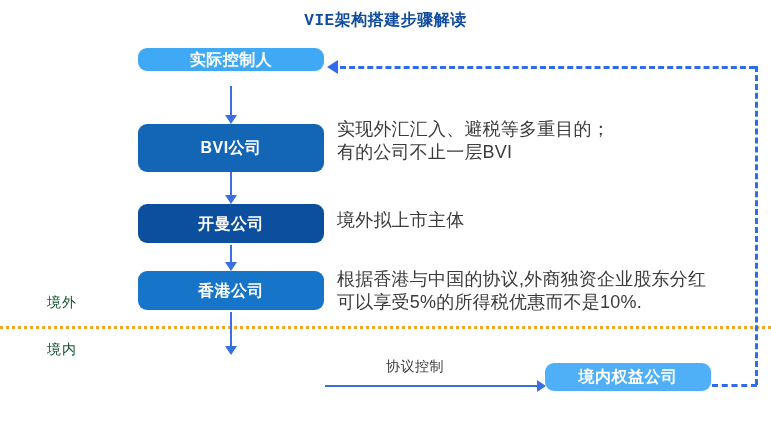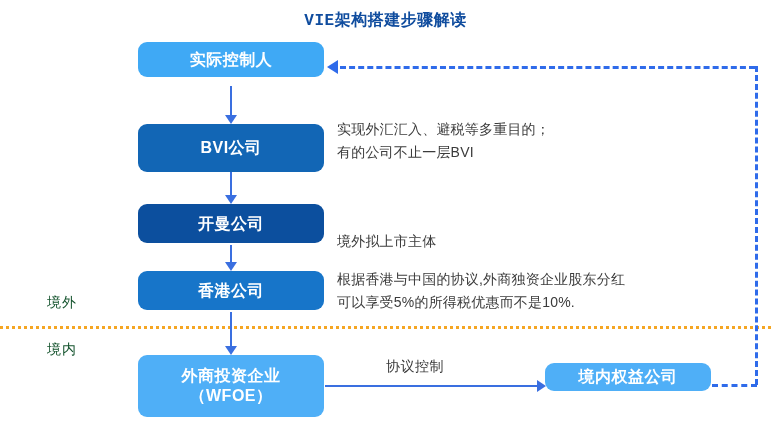--- a/index.html
+++ b/index.html
@@ -41,21 +41,21 @@
     color: #ffffff;
     font-weight: bold;
     font-size: 16px;
     line-height: 1.25;
     text-align: center;
     letter-spacing: 0.5px;
     box-sizing: border-box;
   }
   .node .line2 { display: block; }
 
-  #node-controller { left: 138px; top: 42px;  width: 186px; height: 35px; background: #3FA9F5; }
+  #node-controller { left: 138px; top: 48px;  width: 186px; height: 23px; background: #3FA9F5; }
   #node-bvi        { left: 138px; top: 124px; width: 186px; height: 48px; background: #1266B5; }
   #node-cayman     { left: 138px; top: 204px; width: 186px; height: 39px; background: #0C4F9E; }
   #node-hk         { left: 138px; top: 271px; width: 186px; height: 39px; background: #1775C9; }
   #node-wfoe       { left: 138px; top: 355px; width: 186px; height: 62px; background: #4FAFF7; }
   #node-domestic   { left: 545px; top: 363px; width: 166px; height: 28px; background: #4FAFF7; }
 
   
   .v-arrow {
     position: absolute;
     width: 2px;
@@ -145,28 +145,28 @@
     font-size: 14px;
     color: #14532d;
     letter-spacing: 1px;
   }
   #label-offshore  { left: 47px; top: 294px; }
   #label-onshore   { left: 47px; top: 341px; }
 
   
   .annotation {
     position: absolute;
-    font-size: 14px;
+    font-size: 18px;
     color: #3b3b3b;
     line-height: 23px;
     letter-spacing: 0.2px;
     white-space: nowrap;
   }
   #note-bvi    { left: 337px; top: 118px; }
-  #note-cayman { left: 337px; top: 209px; margin-top: 21px; }
+  #note-cayman { left: 337px; top: 209px; }
   #note-hk     { left: 337px; top: 268px; }
 </style>
 </head>
 <body>
 
 <div id="canvas">
 
   <div id="title">VIE架构搭建步骤解读</div>
 
   <div id="divider"></div>
@@ -195,24 +195,20 @@
   </div>
 
   <div class="node" id="node-cayman">
     <span>开曼公司</span>
   </div>
 
   <div class="node" id="node-hk">
     <span>香港公司</span>
   </div>
 
-  <div class="node" id="node-wfoe">
-    <span>外商投资企业</span>
-    <span class="line2">（WFOE）</span>
-  </div>
 
   <div class="node" id="node-domestic">
     <span>境内权益公司</span>
   </div>
 
   <div class="annotation" id="note-bvi">
     <div>实现外汇汇入、避税等多重目的；</div>
     <div>有的公司不止一层BVI</div>
   </div>
 

